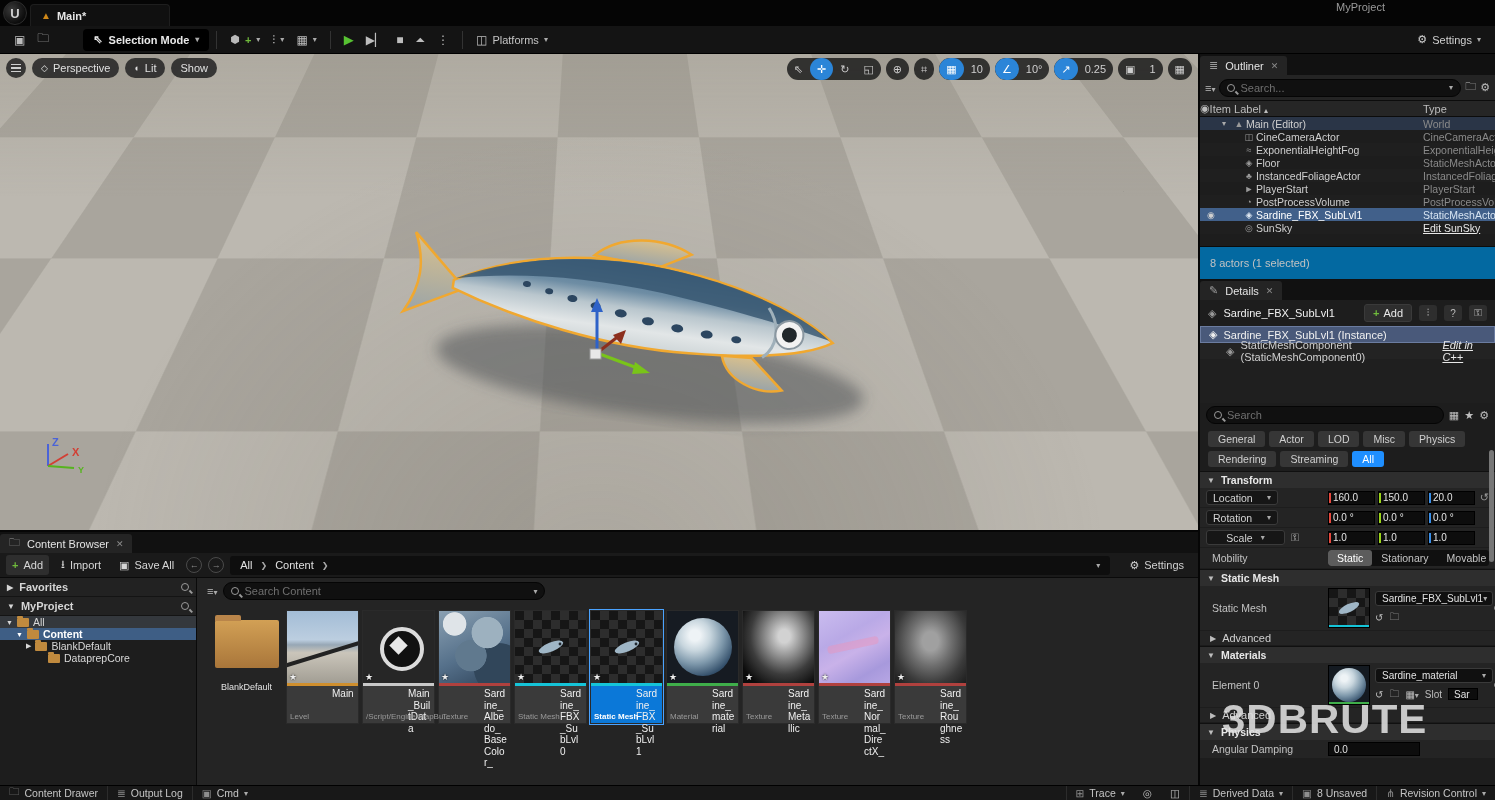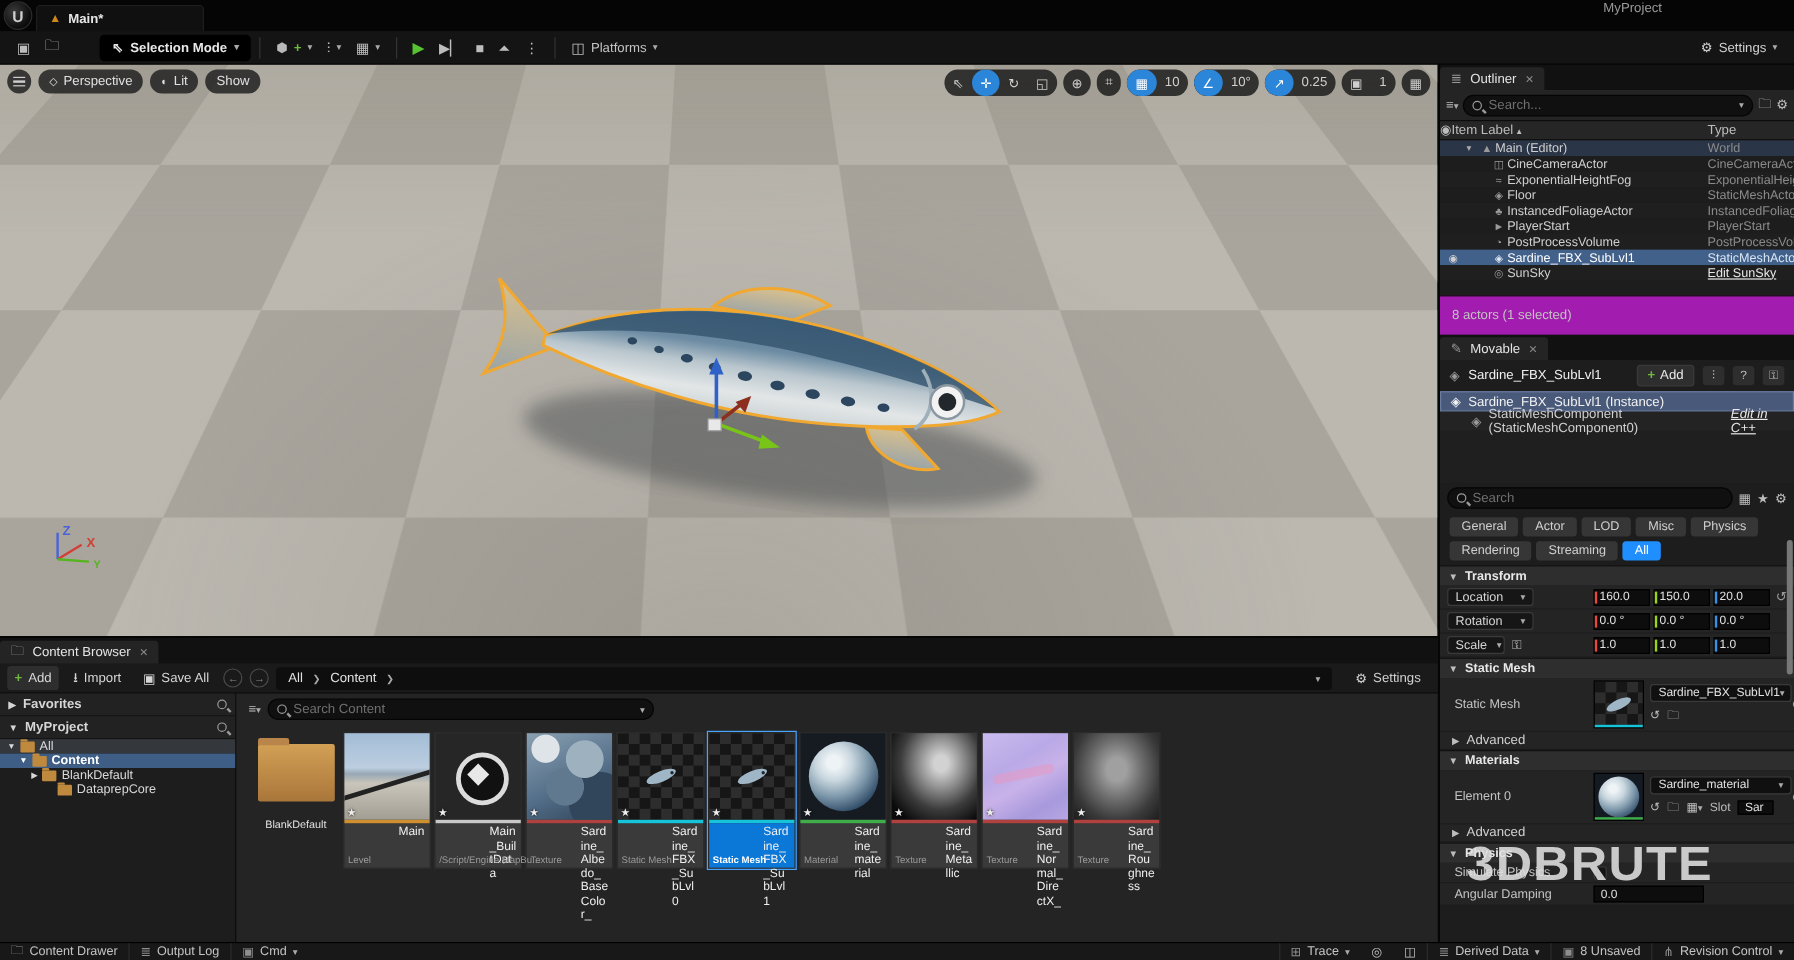--- a/index.html
+++ b/index.html
@@ -53,21 +53,21 @@
   .colheader { height:17px; background:#262626; border-top:1px solid #0c0c0c; border-bottom:1px solid #0c0c0c; display:flex; align-items:center; color:#bdbdbd; }
   .olrow { height:13px; display:flex; align-items:center; font-size:10.5px; color:#cfcfcf; background:#1d1d1d; }
   .olrow:nth-child(odd) { background:#1f1f1f; }
   .olrow .gutter { width:22px; text-align:center; color:#cfcfcf; font-size:9px; flex:none; }
   .olrow .oic { width:14px; color:#9a9a9a; font-size:9px; flex:none; text-align:center; }
   .olrow .lbl { flex:1; overflow:hidden; white-space:nowrap; }
   .olrow .typ { width:72px; flex:none; color:#8a8a8a; overflow:hidden; white-space:nowrap; }
   .olrow.hl { background:#2a3547; }
   .olrow.sel { background:#41608a; color:#fff; }
   .olrow.sel .typ { color:#d7e4f2; }
-  .olfooter { height:19px; background:#a21caf; border-top:1px solid #0c0c0c; display:flex; align-items:center; padding:16px 10px; color:#c2c2c2; }
+  .olfooter { height:19px; background:#0369a1; border-top:1px solid #0c0c0c; display:flex; align-items:center; padding:16px 10px; color:#c2c2c2; }
   .link { color:#e8e8e8; text-decoration:underline; }
 
   
   .dheader { height:26px; display:flex; align-items:center; gap:7px; padding:0 8px; background:#1d1d1d; }
   .addbtn { background:#2e2e2e; border:1px solid #3a3a3a; border-radius:3px; height:18px; display:flex; align-items:center; gap:4px; padding:0 8px; color:#e8e8e8; margin-left:auto; }
   .addbtn .plus { color:#6fba3c; font-weight:bold; }
   .dico { width:18px; height:16px; background:#2e2e2e; border-radius:3px; display:flex; align-items:center; justify-content:center; color:#bdbdbd; font-size:10px; }
   .instrow { height:17px; background:#49597a; display:flex; align-items:center; gap:6px; padding:0 8px; color:#f0f0f0; border:1px solid #6b7ca0; }
   .comprow { height:16px; display:flex; align-items:center; gap:6px; padding:0 8px 0 26px; color:#cfcfcf; background:#232323; }
   .comprow .cpp { margin-left:auto;font-style:italic; }
@@ -446,21 +446,21 @@
       <span class="lbl">SunSky</span>
       <span class="typ"><span class="link">Edit SunSky</span></span>
     </div>
   </div>
   <div style="height:12px;background:#1d1d1d"></div>
   <div class="olfooter">8 actors (1 selected)</div>
 
   <div class="tabbar">
     <div class="ptab">
       <span style="color:#9a9a9a">✎</span>
-      <span>Movable</span>
+      <span>Details</span>
       <span class="x">✕</span>
     </div>
   </div>
   <div class="dheader">
     <span style="color:#9a9a9a">◈</span>
     <span style="color:#efefef">Sardine_FBX_SubLvl1</span>
     <div class="addbtn">
       <span class="plus">+</span>
         <span>Add</span>
     </div>
@@ -520,29 +520,37 @@
         <span>Rotation</span>
           <span class="chev">▾</span>
       </span>
     </span>
     <span class="nfield fx">0.0 °</span>
     <span class="nfield fy">0.0 °</span>
     <span class="nfield fz">0.0 °</span>
   </div>
   <div class="prow">
     <span class="plabel" style="padding-left:0;display:flex;gap:6px;align-items:center">
-      <span class="axispill" style="width:48px;justify-content:space-between">
+      <span class="axispill" style="width:79px;justify-content:center">
         <span>Scale</span>
           <span class="chev">▾</span>
       </span>
       <span style="color:#bdbdbd">⚿</span>
     </span>
     <span class="nfield fx">1.0</span>
     <span class="nfield fy">1.0</span>
     <span class="nfield fz">1.0</span>
+  </div>
+  <div class="prow">
+    <span class="plabel">Mobility</span>
+    <span class="mob">
+      <span class="on">Static</span>
+      <span>Stationary</span>
+      <span>Movable</span>
+    </span>
   </div>
 
   <div class="sechdr">
     <span class="tri">▼</span>
       <span>Static Mesh</span>
   </div>
   <div class="prow" style="min-height:44px">
     <span class="plabel">Static Mesh</span>
     <span class="thumb th-mesh">
       <svg width="28" height="16" viewBox="0 0 28 16">
@@ -593,24 +601,20 @@
     <span class="reset">↺</span>
   </div>
   <div class="advrow">
     <span class="tri">▶</span>
       <span>Advanced</span>
   </div>
 
   <div class="sechdr">
     <span class="tri">▼</span>
       <span>Physics</span>
-  </div>
-  <div class="prow">
-    <span class="plabel">Simulate Physics</span>
-    <span class="cb"></span>
   </div>
   <div class="prow">
     <span class="plabel">Angular Damping</span>
     <span class="vfield">0.0</span>
   </div>
 
   <div id="dscroll"></div>
 </div>
 
 <div id="contentbrowser">

